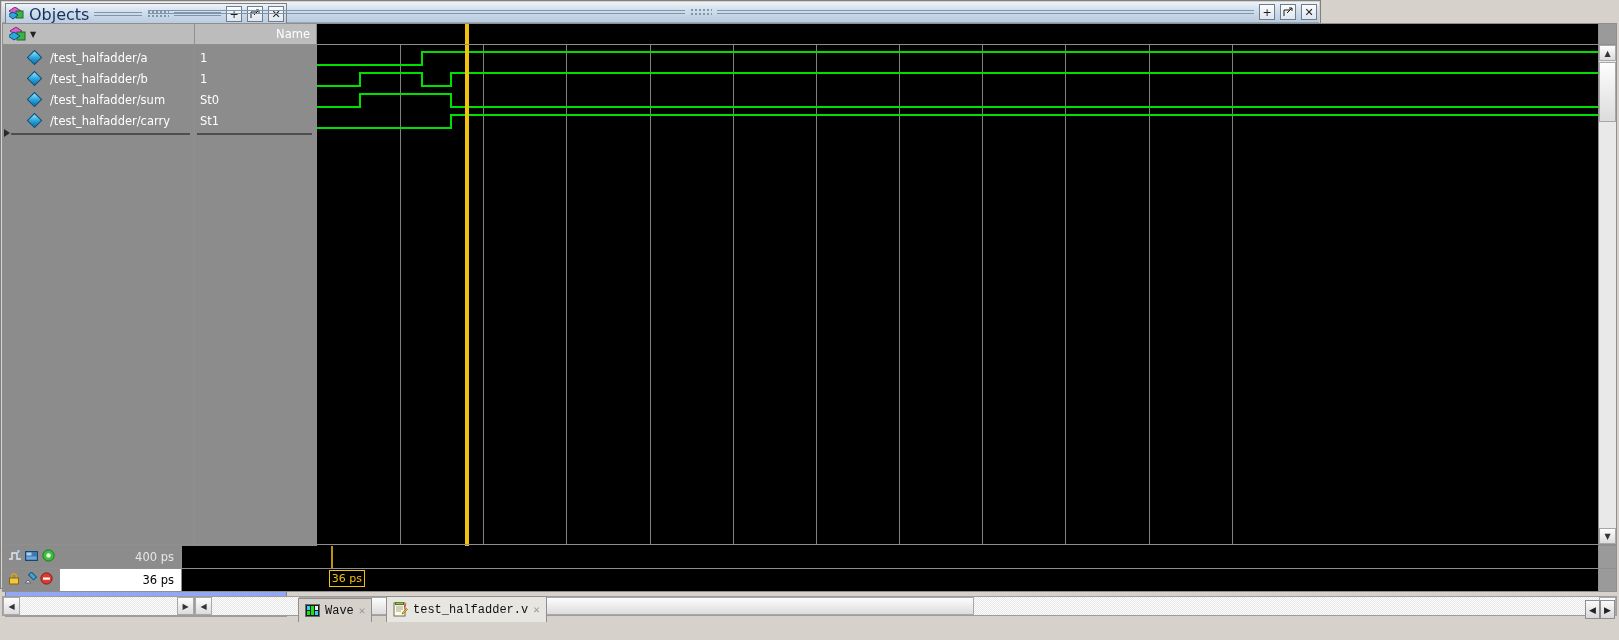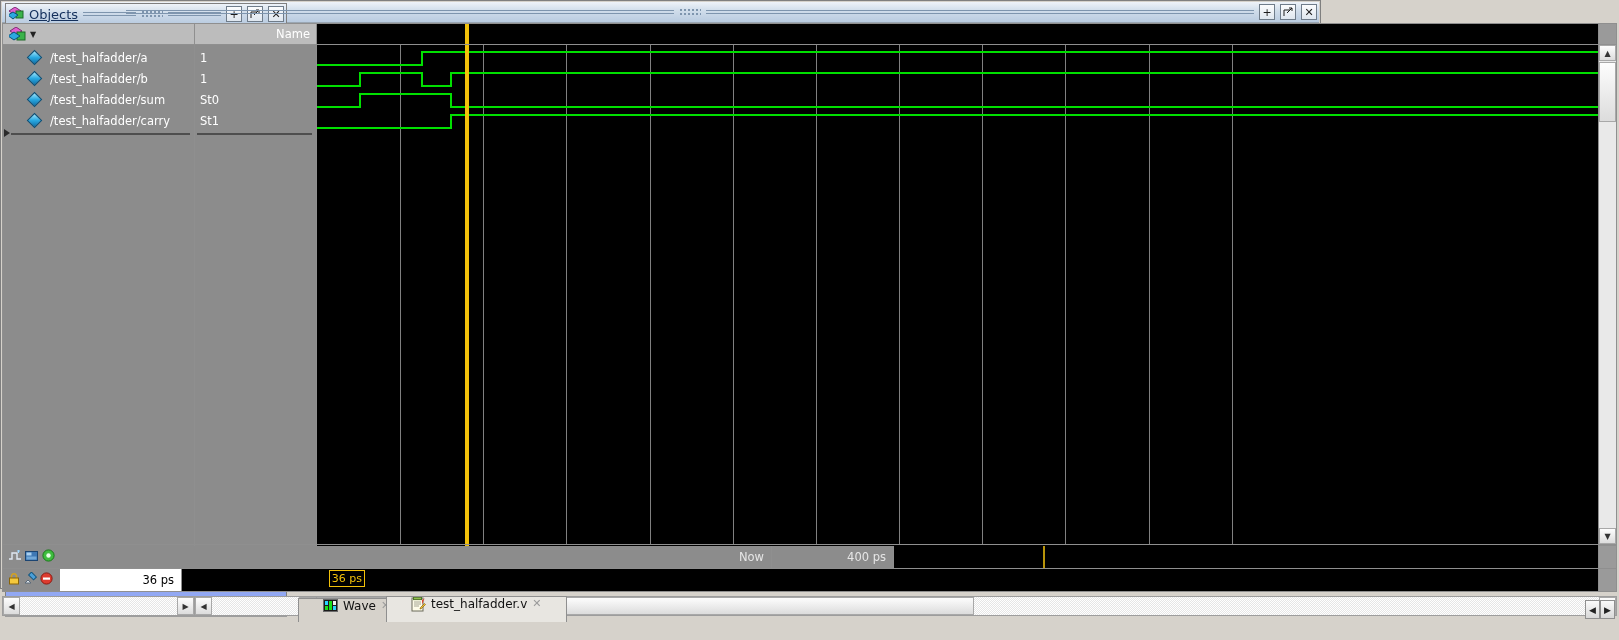--- a/index.html
+++ b/index.html
@@ -14,21 +14,21 @@
   .root { position: relative; width: 1619px; height: 640px; background: #d6d2cb; }
 
   
   .panel { position: absolute; background: #d6d2cb; border: 1px solid #7f7f7f; }
   .panel-title {
     height: 21px; display: flex; align-items: center; gap: 5px;
     padding: 0 2px 0 3px;
     background: linear-gradient(#eef3f9, #cfdcea 45%, #b9cbe0);
     border-bottom: 1px solid #9aa6b2;
   }
-  .panel-title .ttl { font-size: 13px; color: #14305c; white-space: nowrap; text-decoration: underline; }
+  .panel-title .ttl { font-size: 16px; color: #14305c; white-space: nowrap; }
   .title-rule { flex: 1; height: 9px; position: relative; min-width: 6px; }
   .title-rule:before, .title-rule:after {
     content: ""; position: absolute; left: 0; right: 0; height: 1px; background: #7e95ae;
   }
   .title-rule:before { top: 2px; }
   .title-rule:after { top: 5px; }
   .grip { width: 22px; height: 9px; align-self: center;
     background-image: radial-gradient(#7e95ae 40%, transparent 41%);
     background-size: 4px 4px; background-position: 0 0; }
   .tbtn {
@@ -156,23 +156,23 @@
        padding-right: 7px; font-size: 11.5px; }
   .nr-value { width: 122px; display: flex; align-items: center; justify-content: flex-end;
        padding-right: 7px; font-size: 11.5px; }
 
   
   .wv-hscrolls { position: absolute; left: 0; right: 0; bottom: 22px; height: 20px; display: flex; gap: 0; }
   .hsb { display: flex; align-items: stretch; background:#efefef; border: 1px solid #9d9d9d; }
 
   
   #tabbar { position: absolute; left: 294px; top: 594px; width: 1321px; height: 28px; }
-  .tab { position: absolute; bottom: 0; height: 24px; display: flex; align-items: flex-start;
-     gap: 5px; padding: 0 24px; font-size: 12px; color: #111;
-     background: #d6d2cb; border: 1px solid #8f8f8f; border-bottom: none; }
+  .tab { position: absolute; bottom: 0; height: 24px; display: flex; align-items: center;
+     gap: 5px; padding: 0 6px; font-size: 12px; color: #111;
+     background: #d6d2cb; border: 1px solid #8f8f8f; border-bottom: none; font-family: Liberation Mono, monospace; }
   .tab.active { background: #e8e6e1; height: 26px; }
   .tab .x { color: #9a9a9a; font-size: 11px; }
 
   #corner-nav { position: absolute; right: 4px; top: 600px; display: flex; }
   #corner-nav div { width: 15px; height: 19px; border: 1px solid #8f8f8f;
       background: linear-gradient(#fafafa,#d8d8d8); display:flex; align-items:center;
       justify-content:center; font-size: 9px; color:#222; }
 
   .diamond { width: 11px; height: 11px; transform: rotate(45deg);
       background: linear-gradient(135deg,#9fe8ff 0%, #2aa8e0 50%, #0b6ea8 100%);
@@ -549,21 +549,20 @@
               <rect x="1.5" y="6.5" width="10" height="3" fill="#72a8d8"></rect>
             </svg>
           </span>
           <span>
             <svg width="13" height="13" viewBox="0 0 13 13">
               <circle cx="6.5" cy="6.5" r="5.6" fill="#3fbd3f" stroke="#1a7a1a"></circle>
               <circle cx="6.5" cy="6.5" r="2.2" fill="#e9ffe9"></circle>
             </svg>
           </span>
         </div>
-        <div class="nr-label" style="background:#8c8c8c;color:#e6e6e6;border:1px solid #8f8f8f;border-left:none;border-top:none;">Now</div>
         <div class="nr-value" style="background:#8c8c8c;color:#e6e6e6;border:1px solid #8f8f8f;border-left:none;border-top:none;">400 ps</div>
         <div style="flex: 1 1 0%; background: rgb(0, 0, 0); border-right: 1px solid rgb(143, 143, 143); border-bottom: 1px solid rgb(143, 143, 143); border-image: initial; border-left: none; border-top: none; position: relative;">
             <div style="position: absolute; width: 2px; background: rgb(184, 148, 10); top: 0px; bottom: 0px; left: 148.688px;"></div>
           </div>
         <div style="width:18px;background:#9a9a9a;border:1px solid #8f8f8f;border-left:none;border-top:none;"></div>
       </div>
 
       <div class="wv-cursrow">
         <div class="nr-icons" style="border:1px solid #8f8f8f;border-right:none;border-top:none;">
           <span>

